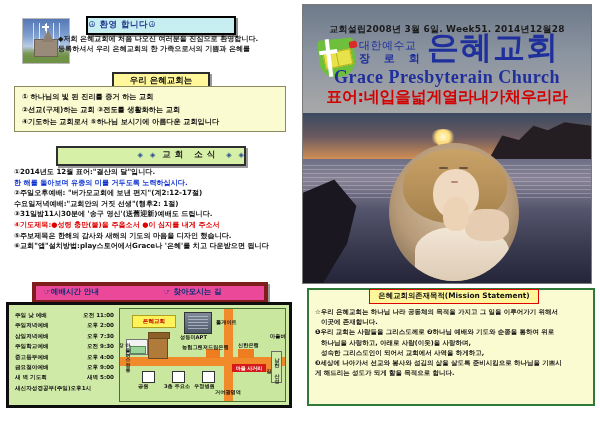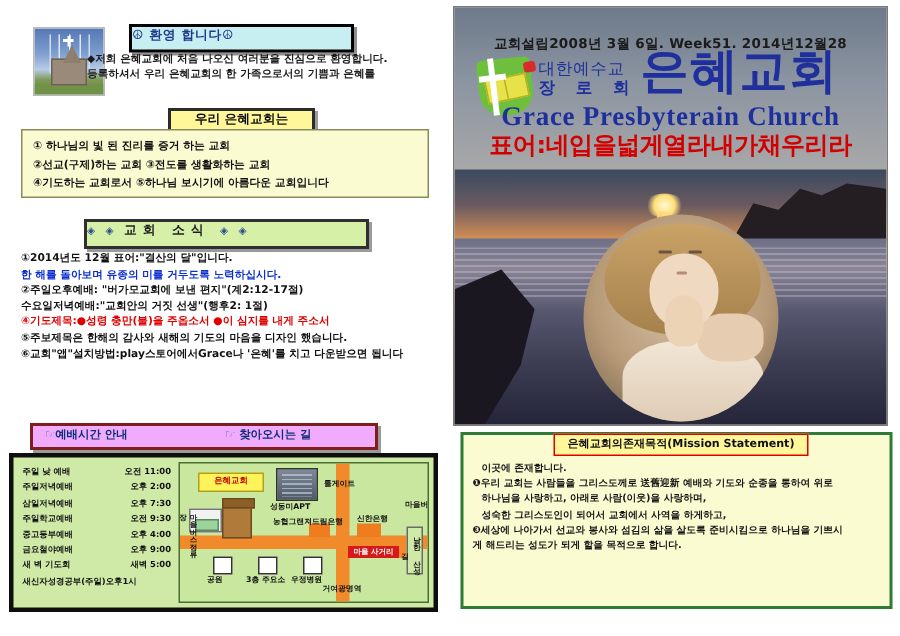--- a/index.html
+++ b/index.html
@@ -74,36 +74,36 @@
     padding:4px 7px;box-sizing:border-box;
   }
   .points-box div{
     font-size:7.2px;line-height:12.6px;color:#121212;font-weight:bold;white-space:nowrap;
   }
 
   
   .news-header{
     position:absolute;left:56px;top:146px;width:186px;height:16px;
     background:#d6f0a8;border:2px solid #2f2f2f;
-    text-align:left;line-height:13px;
+    text-align:right;line-height:13px;
     font-size:8.5px;font-weight:bold;color:#1c1c1c;letter-spacing:4px;
     box-shadow:2px 2px 0 #9a9a9a;
   }
   .news-header .dia{color:#2b4f8f;letter-spacing:0;font-size:7px;}
   .news-list{position:absolute;left:14px;top:167px;width:286px;}
   .news-list div{
     font-size:7.1px;line-height:10.6px;font-weight:bold;color:#111;white-space:nowrap;
   }
   .news-list .blue{color:#0b2fd0;}
   .news-list .red{color:#e00000;}
 
   
   .tabs-bar{
-    position:absolute;left:20px;top:282px;width:228px;height:14px;
-    background:#f0abfc;border:2px solid #7f1d1d;
+    position:absolute;left:32px;top:282px;width:228px;height:14px;
+    background:#ec4899;border:4px solid #7f1d1d;
     box-shadow:2px 2px 0 #9a9a9a;
   }
   .tabs-bar span{
     position:absolute;top:0;line-height:11px;font-size:7.6px;font-weight:bold;color:#0d2f7a;
   }
   .tab-a{left:8px;}
   .tab-b{left:128px;}
 
   
   .bottom-panel{
@@ -362,20 +362,21 @@
       <span>교회 소식</span>
       <span class="dia">◈</span>
       <span class="dia">◈</span>
     </div>
 
     <div class="news-list">
       <div>①2014년도 12월 표어:"결산의 달"입니다.</div>
       <div class="blue">한 해를 돌아보며 유종의 미를 거두도록 노력하십시다.</div>
       <div>②주일오후예배: "버가모교회에 보낸 편지"(계2:12-17절)</div>
       <div>수요일저녁예배:"교회안의 거짓 선생"(행후2: 1절)</div>
+      <div>③31일밤11시30분에 '송구 영신'(送舊迎新)예배도 드립니다.</div>
       <div class="red">④기도제목:●성령 충만(불)을 주옵소서 ●이 심지를 내게 주소서</div>
       <div>⑤주보제목은 한해의 감사와 새해의 기도의 마음을 디자인 했습니다.</div>
       <div>⑥교회"앱"설치방법:play스토어에서Grace나 '은혜'를 치고 다운받으면 됩니다</div>
     </div>
 
     <div class="tabs-bar">
       <span class="tab-a">☞예배시간 안내</span>
       <span class="tab-b">☞ 찾아오시는 길</span>
     </div>
 
@@ -485,22 +486,23 @@
           <div class="g-eye r"></div>
           <div class="g-mouth"></div>
           <div class="g-hands"></div>
         </div>
       </div>
     </div>
 
     <div class="mission">
       <div class="mission-title">은혜교회의존재목적(Mission Statement)</div>
       <div class="mission-body">
+        <div>☆우리 은혜교회는 하나님 나라 공동체의 목적을 가지고 그 일을 이루어가기 위해서</div>
         <div class="ind">이곳에  존재합니다.</div>
-        <div>❶우리 교회는 사람들을 그리스도께로 送舊迎新 예배와 기도와 순종을 통하여 위로</div>
+        <div>❶우리 교회는 사람들을 그리스도께로 ❷하나님 예배와 기도와 순종을 통하여 위로</div>
         <div class="ind">하나님을 사랑하고, 아래로 사람(이웃)을 사랑하며,</div>
         <div class="ind">성숙한 그리스도인이 되어서 교회에서 사역을 하게하고,</div>
         <div>❸세상에 나아가서 선교와 봉사와 섬김의 삶을 살도록 준비시킴으로 하나님을 기쁘시</div>
         <div>게 해드리는 성도가 되게 할을 목적으로 합니다.</div>
       </div>
     </div>
   </div>
 </div>
 
 </body></html>

